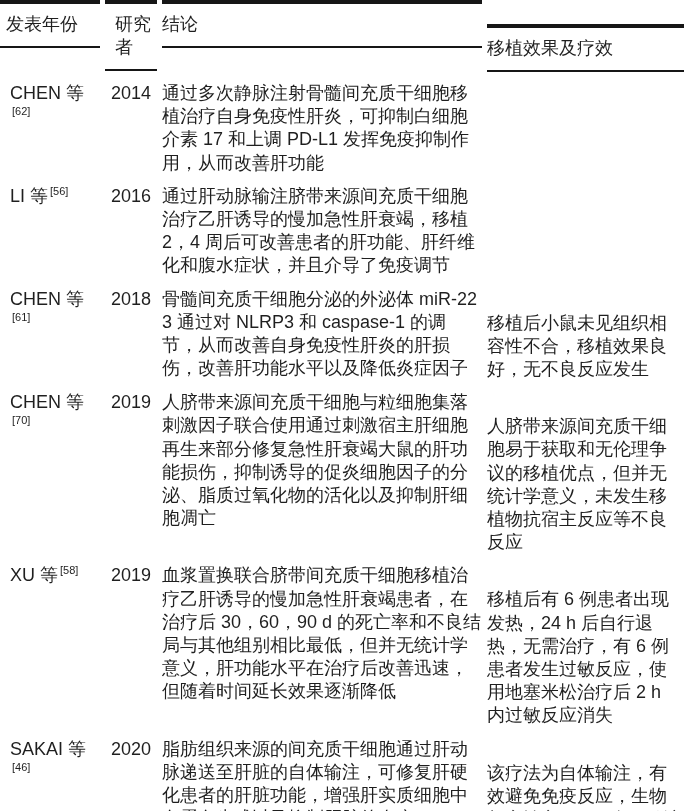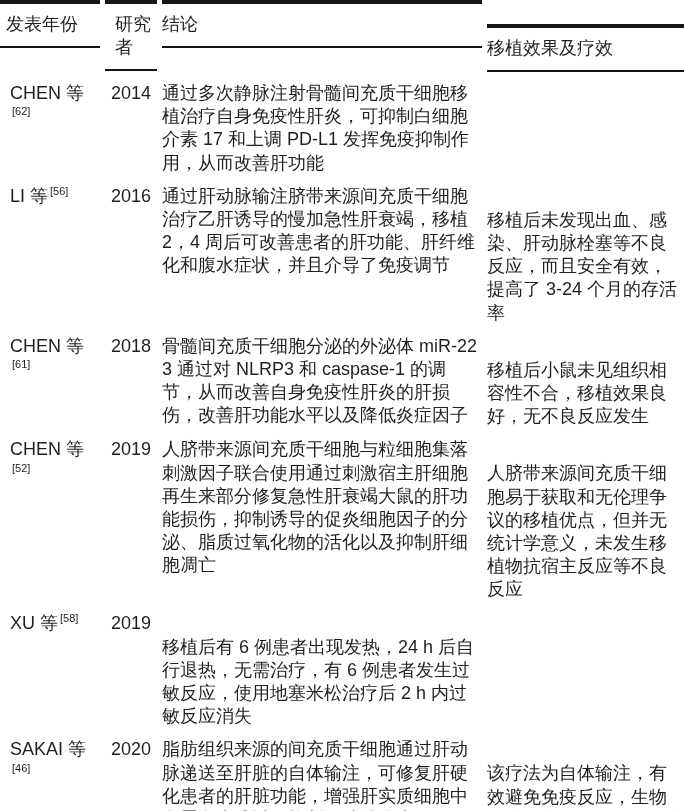--- a/index.html
+++ b/index.html
@@ -75,46 +75,46 @@
     <div class="cell c-year">2014</div>
     <div class="cell c-conclusion">通过多次静脉注射骨髓间充质干细胞移植治疗自身免疫性肝炎，可抑制白细胞介素 17 和上调 PD-L1 发挥免疫抑制作用，从而改善肝功能</div>
   </div>
 
   <div class="trow body-row">
     <div class="cell c-researcher">
       <span class="researcher-name">LI 等</span><sup class="ref">[56]</sup>
     </div>
     <div class="cell c-year">2016</div>
     <div class="cell c-conclusion">通过肝动脉输注脐带来源间充质干细胞治疗乙肝诱导的慢加急性肝衰竭，移植 2，4 周后可改善患者的肝功能、肝纤维化和腹水症状，并且介导了免疫调节</div>
-    <div class="cell c-effect">移植后未发现出血、感染、肝动脉栓塞等不良反应，而且安全有效，提高了 3-24 个月的存活率</div>
   </div>
 
   <div class="trow body-row">
     <div class="cell c-researcher">
       <span class="researcher-name">CHEN 等</span><sup class="ref">[61]</sup>
     </div>
     <div class="cell c-year">2018</div>
     <div class="cell c-conclusion">骨髓间充质干细胞分泌的外泌体 miR-223 通过对 NLRP3 和 caspase-1 的调节，从而改善自身免疫性肝炎的肝损伤，改善肝功能水平以及降低炎症因子</div>
     <div class="cell c-effect">移植后小鼠未见组织相容性不合，移植效果良好，无不良反应发生</div>
   </div>
 
   <div class="trow body-row">
     <div class="cell c-researcher">
-      <span class="researcher-name">CHEN 等</span><sup class="ref">[52]</sup>
+      <span class="researcher-name">CHEN 等</span><sup class="ref">[70]</sup>
     </div>
     <div class="cell c-year">2019</div>
     <div class="cell c-conclusion">人脐带来源间充质干细胞与粒细胞集落刺激因子联合使用通过刺激宿主肝细胞再生来部分修复急性肝衰竭大鼠的肝功能损伤，抑制诱导的促炎细胞因子的分泌、脂质过氧化物的活化以及抑制肝细胞凋亡</div>
     <div class="cell c-effect">人脐带来源间充质干细胞易于获取和无伦理争议的移植优点，但并无统计学意义，未发生移植物抗宿主反应等不良反应</div>
   </div>
 
   <div class="trow body-row">
     <div class="cell c-researcher">
       <span class="researcher-name">XU 等</span><sup class="ref">[58]</sup>
     </div>
     <div class="cell c-year">2019</div>
+    <div class="cell c-conclusion">血浆置换联合脐带间充质干细胞移植治疗乙肝诱导的慢加急性肝衰竭患者，在治疗后 30，60，90 d 的死亡率和不良结局与其他组别相比最低，但并无统计学意义，肝功能水平在治疗后改善迅速，但随着时间延长效果逐渐降低</div>
     <div class="cell c-effect">移植后有 6 例患者出现发热，24 h 后自行退热，无需治疗，有 6 例患者发生过敏反应，使用地塞米松治疗后 2 h 内过敏反应消失</div>
   </div>
 
   <div class="trow body-row">
     <div class="cell c-researcher">
       <span class="researcher-name">SAKAI 等</span><sup class="ref">[46]</sup>
     </div>
     <div class="cell c-year">2020</div>
     <div class="cell c-conclusion">脂肪组织来源的间充质干细胞通过肝动脉递送至肝脏的自体输注，可修复肝硬化患者的肝脏功能，增强肝实质细胞中白蛋白生成以及抑制肝脏的炎症</div>
     <div class="cell c-effect">该疗法为自体输注，有效避免免疫反应，生物相容性良好，6 个月随访均未发现有不良事件发生</div>

